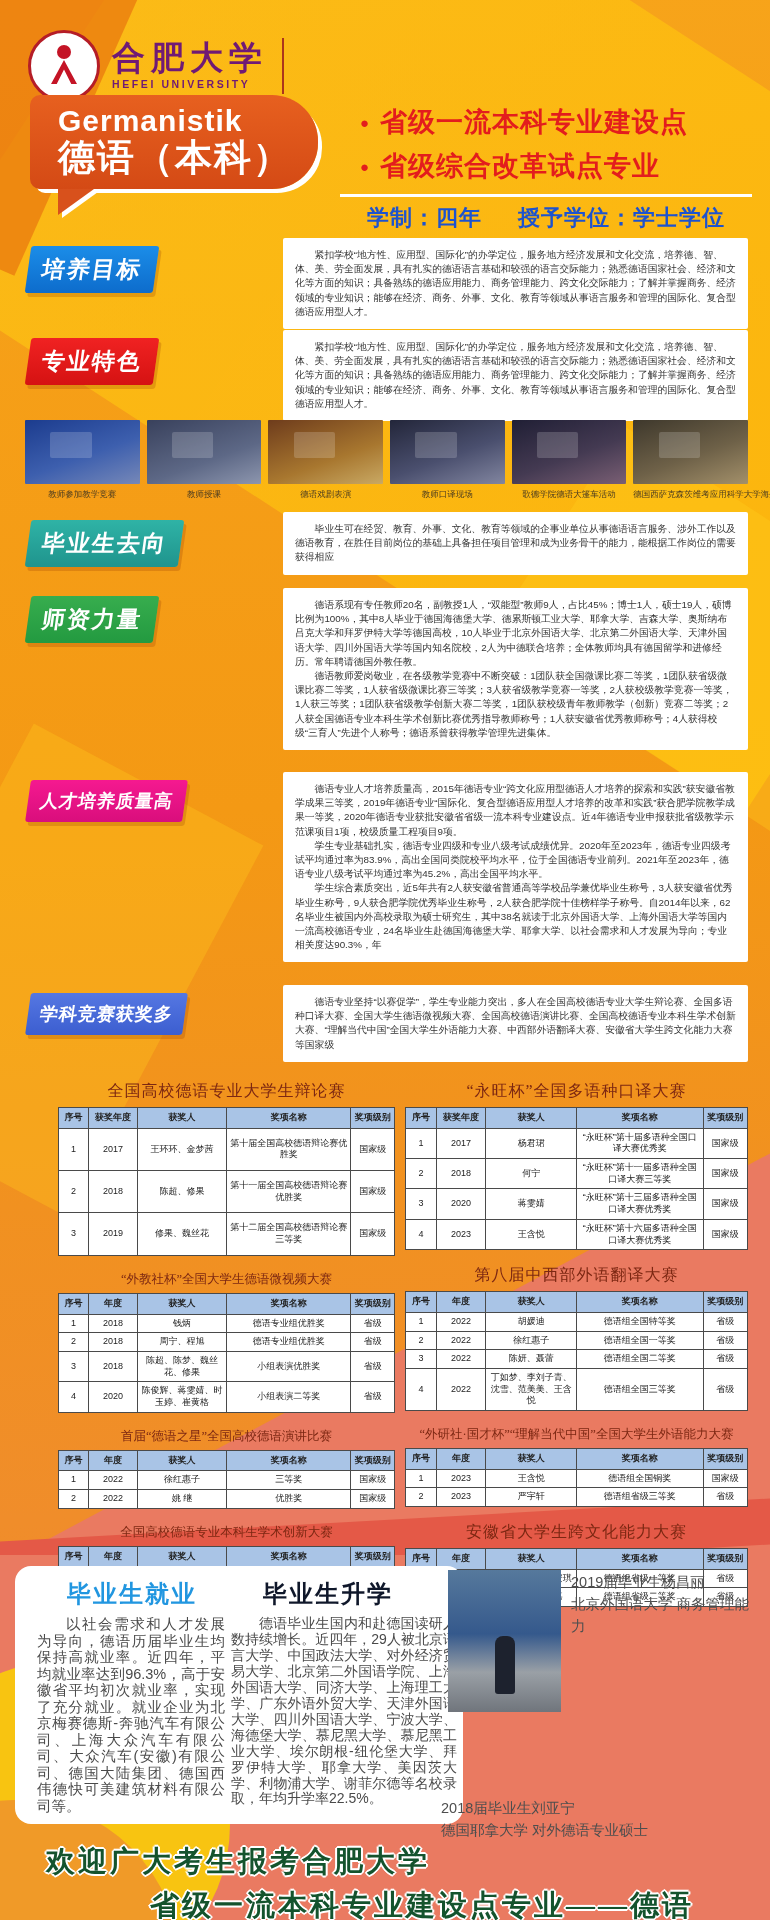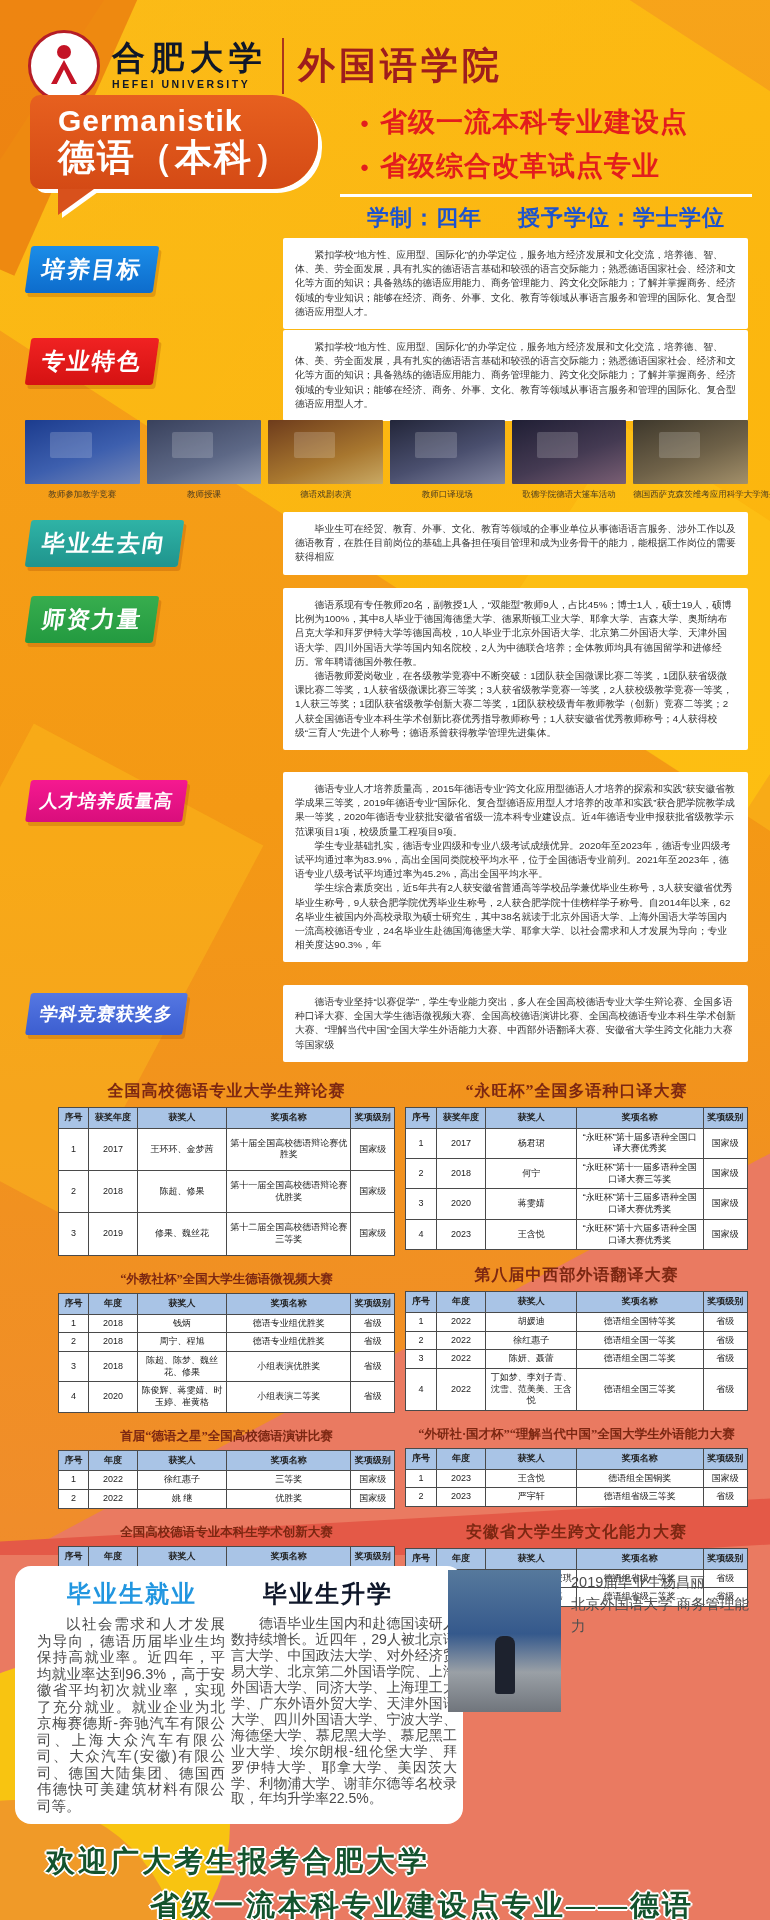--- a/index.html
+++ b/index.html
@@ -15,21 +15,21 @@
   .bg-coral-tri{left:0;top:1145px;width:770px;height:420px;background:#ea7a61;clip-path:polygon(100% 0,100% 100%,0 100%,38% 100%);clip-path:polygon(100% 2%,100% 100%,0 100%);}
   .bg-coral-bottom{left:0;top:1555px;width:770px;height:365px;background:#ea7a61;}
   .bg-red-band{left:-30px;top:1520px;width:830px;height:46px;background:#e45947;transform:rotate(-3.2deg);}
   .bg-blob-y{left:-100px;top:1660px;width:330px;height:330px;border-radius:50%;background:#f8c411;}
   .bg-blob-o{left:-150px;top:1800px;width:330px;height:330px;border-radius:50%;background:#f09a28;}
   
   .header{position:absolute;top:30px;left:28px;display:flex;align-items:center;z-index:3;}
   .emblem{width:66px;height:66px;border-radius:50%;background:#fff;border:3px solid #b51d27;position:relative;flex:none;}
   .emblem::before{content:"";position:absolute;left:50%;top:12px;width:14px;height:14px;margin-left:-7px;border-radius:50%;background:#c41426;}
   .emblem::after{content:"";position:absolute;left:50%;top:27px;width:26px;height:24px;margin-left:-13px;background:#c41426;clip-path:polygon(50% 0,100% 100%,78% 100%,50% 40%,22% 100%,0 100%);}
-  .uni-block{margin-left:12px;color:#0f172a;}
+  .uni-block{margin-left:12px;color:#701a75;}
   .uni-zh{font-family:"Liberation Serif","DejaVu Serif",serif;font-weight:bold;font-size:33px;letter-spacing:6px;line-height:1;}
   .uni-en{font-size:10.5px;letter-spacing:2.6px;margin-top:3px;font-weight:bold;}
   .hdr-divider{width:2px;height:56px;background:#9e1d1d;margin:0 14px;opacity:.85;}
   .college{font-family:"Liberation Serif","DejaVu Serif",serif;font-weight:bold;font-size:37px;color:#9e1d1d;letter-spacing:4px;}
   
   .badge{position:absolute;top:95px;left:30px;width:288px;height:94px;z-index:3;
     background:linear-gradient(180deg,#e7601f,#d44a15);border-radius:10px 46px 46px 10px;
     box-shadow:5px 5px 0 -1px #ffffff;display:flex;flex-direction:column;justify-content:center;padding-left:28px;box-sizing:border-box;color:#fff;}
   .badge-de{font-size:30px;font-weight:bold;letter-spacing:1px;line-height:1.1;}
   .badge-zh{font-size:37px;font-weight:bold;letter-spacing:2px;line-height:1.15;}
@@ -64,21 +64,21 @@
   .photo-item:nth-child(3) .photo-img{background:linear-gradient(160deg,#6e3c1c 0%,#a8772f 60%,#c9a964 100%);}
   .photo-item:nth-child(4) .photo-img{background:linear-gradient(160deg,#23263a 0%,#4a4f6e 55%,#8286a0 100%);}
   .photo-item:nth-child(5) .photo-img{background:linear-gradient(160deg,#201f35 0%,#443a52 55%,#7a5f74 100%);}
   .photo-item:nth-child(6) .photo-img{background:linear-gradient(160deg,#3e382c 0%,#6e6148 55%,#a3906a 100%);}
   .photo-img::after{content:"";position:absolute;left:22%;top:18%;width:36%;height:42%;background:rgba(255,255,255,.18);border-radius:2px;}
   .photo-caption{text-align:center;font-size:8.5px;color:#4a3b20;margin-top:5px;white-space:nowrap;}
   
   .tables-zone{position:absolute;top:1075px;left:58px;width:690px;display:grid;grid-template-columns:337px 343px;column-gap:10px;z-index:3;}
   .awards-col{display:flex;flex-direction:column;}
   .award-block{margin-bottom:9px;}
-  .award-title{font-family:"Liberation Serif","DejaVu Serif",serif;font-weight:bold;color:#7c2712;
+  .award-title{font-family:"Liberation Serif","DejaVu Serif",serif;font-weight:normal;color:#7c2712;
     font-size:16px;letter-spacing:1px;text-align:center;margin:6px 0 5px;}
   .award-title.small{font-size:12.5px;letter-spacing:0;}
   table.award{width:100%;border-collapse:collapse;background:#fff;table-layout:fixed;}
   table.award th,table.award td{border:1px solid #4a4a4a;font-size:9px;color:#222;text-align:center;padding:3px 2px;line-height:1.3;word-break:break-all;}
   table.award th{background:#a9c4e6;font-weight:bold;font-size:9px;padding:4px 2px;}
   .awards-col[data-name="awards-column-left"] .award-block:first-child td{padding:9px 2px;}
   
   .employ{position:absolute;top:1558px;left:15px;width:740px;height:290px;z-index:3;}
   .employ-card{position:absolute;left:0;top:8px;width:448px;height:258px;background:#fff;border-radius:16px;}
   .employ-h{position:absolute;top:20px;font-weight:bold;font-size:24px;letter-spacing:2px;}
@@ -118,21 +118,20 @@
   <div class="bg bg-blob-y" data-name="background-yellow-blob"></div>
   <div class="bg bg-blob-o" data-name="background-orange-blob"></div>
 
   <div class="header" data-name="header">
     <div class="emblem" data-name="university-emblem-icon"></div>
     <div class="uni-block" data-name="university-name-block">
       <div class="uni-zh" data-name="university-name">合肥大学</div>
       <div class="uni-en" data-name="university-name-en">HEFEI UNIVERSITY</div>
     </div>
     <div class="hdr-divider" data-name="header-divider"></div>
-    <div class="college" data-name="college-name">外国语学院</div>
   </div>
 
   <div class="badge" data-name="program-badge">
     <div class="badge-de" data-name="program-name-german">Germanistik</div>
     <div class="badge-zh" data-name="program-name-chinese">德语（本科）</div>
   </div>
   <div class="badge-tail" data-name="badge-speech-tail"></div>
 
   <div class="highlights" data-name="program-highlights">
     <div class="hl-line" data-name="highlight-item">省级一流本科专业建设点</div>
@@ -583,17 +582,21 @@
         <p>以社会需求和人才发展为导向，德语历届毕业生均保持高就业率。近四年，平均就业率达到96.3%，高于安徽省平均初次就业率，实现了充分就业。就业企业为北京梅赛德斯-奔驰汽车有限公司、上海大众汽车有限公司、大众汽车(安徽)有限公司、德国大陆集团、德国西伟德快可美建筑材料有限公司等。</p>
       </div>
     <div class="employ-text study-text" data-name="further-study-text">
         <p>德语毕业生国内和赴德国读研人数持续增长。近四年，29人被北京语言大学、中国政法大学、对外经济贸易大学、北京第二外国语学院、上海外国语大学、同济大学、上海理工大学、广东外语外贸大学、天津外国语大学、四川外国语大学、宁波大学、海德堡大学、慕尼黑大学、慕尼黑工业大学、埃尔朗根-纽伦堡大学、拜罗伊特大学、耶拿大学、美因茨大学、利物浦大学、谢菲尔德等名校录取，年均升学率22.5%。</p>
       </div>
     <div class="grad-photo1" data-name="graduate-photo-yang-changli"></div>
     <div class="grad-cap1" data-name="graduate-caption-1">
       <div>2019届毕业生杨昌丽</div>
       <div>北京外国语大学 商务管理能力</div>
     </div>
+    <div class="grad-cap2" data-name="graduate-caption-2">
+      <div>2018届毕业生刘亚宁</div>
+      <div>德国耶拿大学 对外德语专业硕士</div>
+    </div>
   </div>
 
   <div class="footer-line footer-1" data-name="footer-welcome-line">欢迎广大考生报考合肥大学</div>
   <div class="footer-line footer-2" data-name="footer-program-line">省级一流本科专业建设点专业——德语</div>
 </div>
 
 </body></html>

